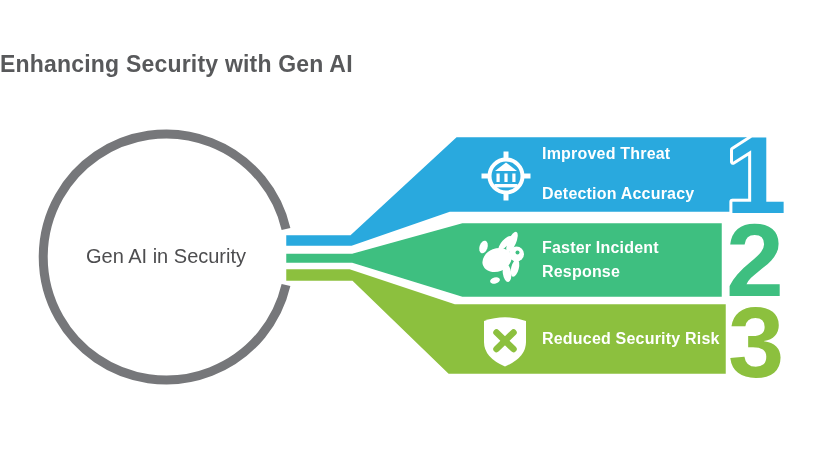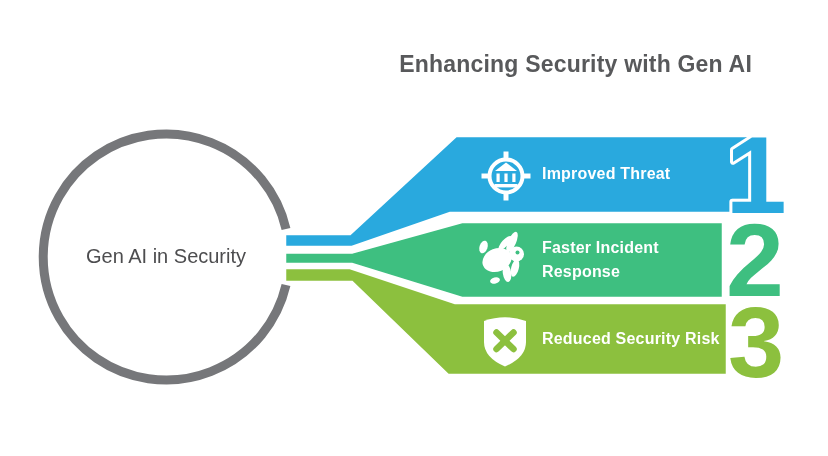--- a/index.html
+++ b/index.html
@@ -2,21 +2,21 @@
 <html><head>
 <meta charset="utf-8">
 <style>
   html,body{margin:0;padding:0;background:#ffffff;}
   .stage{
     position:relative;width:828px;height:456px;background:#ffffff;overflow:hidden;
     font-family:"Liberation Sans",sans-serif;
   }
   .stage svg{position:absolute;left:0;top:0;}
   .page-title{
-    position:absolute;top:51px;left:0;width:752px;text-align:right;
+    position:absolute;top:51px;left:0;width:752px;text-align:left;
     font-size:23px;font-weight:700;color:#58595B;letter-spacing:.2px;
   }
   .circle-label{
     position:absolute;left:36px;top:245px;width:260px;text-align:center;
     font-size:20px;font-weight:400;color:#4D4D4F;
   }
   .banner-text{
     position:absolute;left:542px;width:220px;display:flex;flex-direction:column;
     justify-content:center;color:#ffffff;font-size:16px;font-weight:600;
     line-height:24px;letter-spacing:.2px;
@@ -81,20 +81,21 @@
     <text class="num" x="755" y="296" font-size="104" text-anchor="middle" fill="#3EBF80">2</text>
     <text class="num" x="756" y="377" font-size="101" text-anchor="middle" fill="#8CC03E">3</text>
   </svg>
 
   <div class="page-title">Enhancing Security with Gen AI</div>
 
   <div class="circle-label">Gen AI in Security</div>
 
   <div class="banner-text b1">
     <div>Improved Threat</div>
+    <div>Detection Accuracy</div>
   </div>
 
   <div class="banner-text b3">
     <div>Reduced Security Risk</div>
   </div>
 
   <div class="banner-text b2">
     <div>Faster Incident</div>
     <div>Response</div>
   </div>

